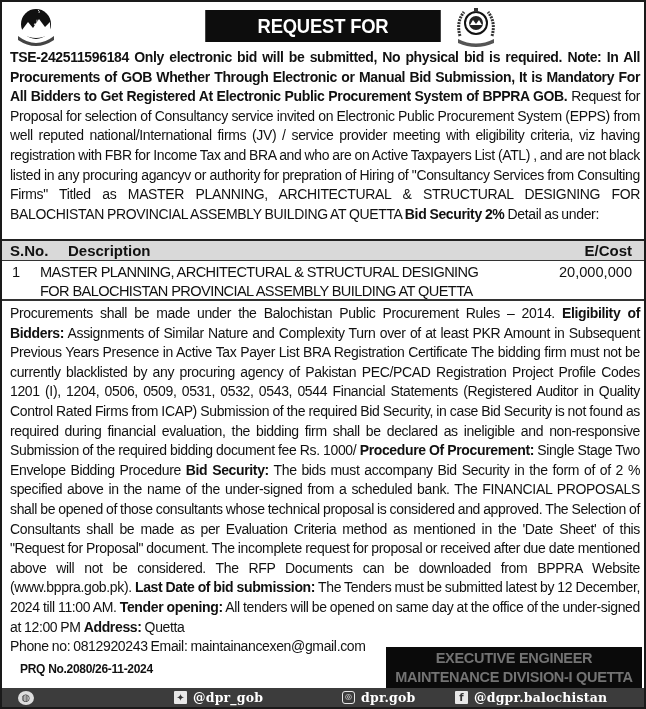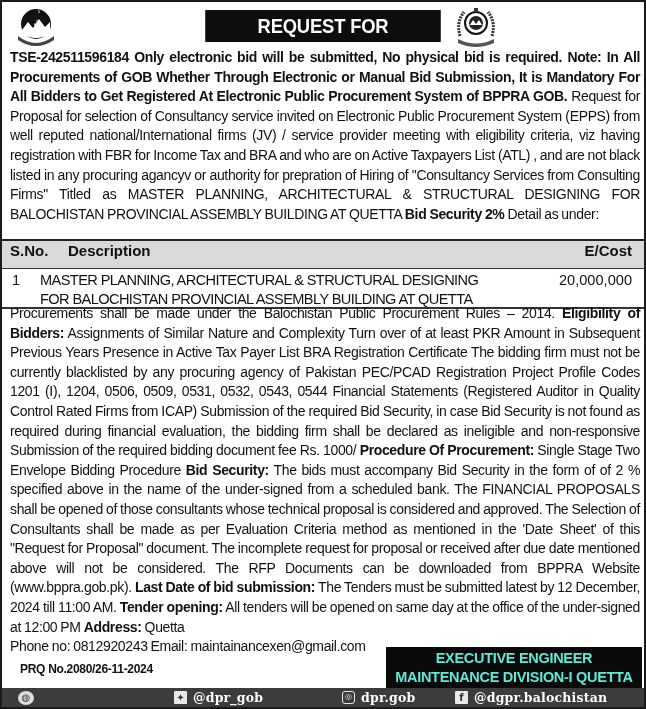--- a/index.html
+++ b/index.html
@@ -28,21 +28,21 @@
     font-size: 14px; line-height: 19.6px; text-align: justify;
     letter-spacing: -0.35px; word-spacing: -0.5px;
   }
   .para b { font-weight: bold; }
 
   .p1 { top: 46px; }
 
   
   .tbl { position: absolute; left: 0; top: 237px; width: 642px; }
   .tbl-head {
-    height: 30px; background: #d9d9d9; border-top: 2px solid #222;
+    height: 22px; background: #d9d9d9; border-top: 2px solid #222;
     border-bottom: 1.5px solid #333; position: relative;
     font-weight: bold; font-size: 15px; line-height: 20px;
   }
   .th-sno { position: absolute; left: 8px; }
   .th-desc { position: absolute; left: 66px; }
   .th-cost { position: absolute; right: 12px; }
   .tbl-row {
     height: 40px; position: relative; font-size: 14.6px; line-height: 19px;
     border-bottom: 2px solid #333; letter-spacing: -0.6px;
   }
@@ -52,21 +52,21 @@
 
   .p2 { top: 302px; }
 
   
   .prq {
     position: absolute; left: 18px; top: 660px; font-weight: bold;
     font-size: 12px; letter-spacing: -0.3px;
   }
   .sign-box {
     position: absolute; left: 384px; top: 645px; width: 256px; height: 41px;
-    background: #0a0a0a; color: #5eead4; font-weight: bold; font-size: 14.5px;
+    background: #0a0a0a; color: #737373; font-weight: bold; font-size: 14.5px;
     text-align: center; line-height: 19px; padding-top: 2px; letter-spacing: -0.3px;
   }
   .social-bar {
     position: absolute; left: 0; top: 686px; width: 642px; height: 19px;
     background: #3c3c3c; color: #fff; font-family: "DejaVu Serif", serif;
     font-weight: bold; font-size: 12.5px; line-height: 19px; letter-spacing: 0.2px;
   }
   .social-item { position: absolute; top: 0; display: flex; align-items: center; height: 19px; }
   .si-web { left: 16px; }
   .si-tw { left: 172px; }

